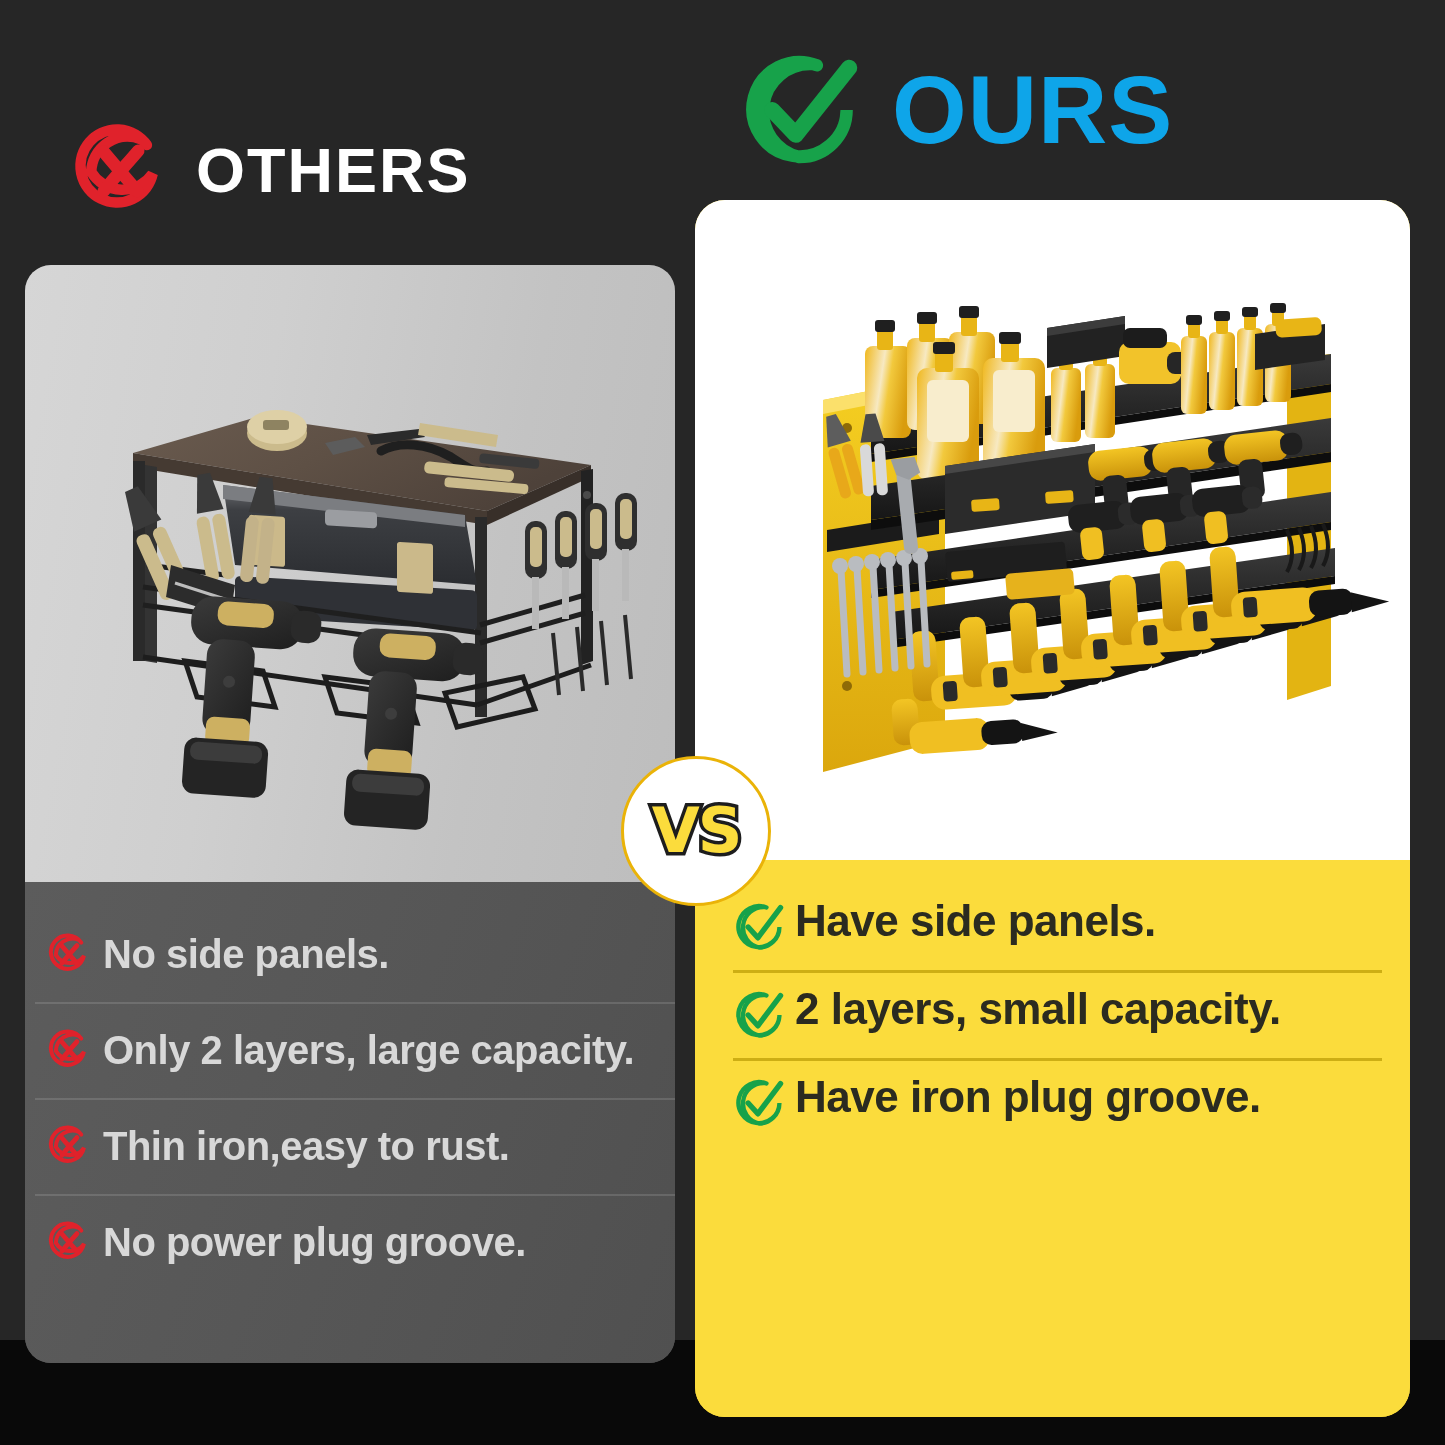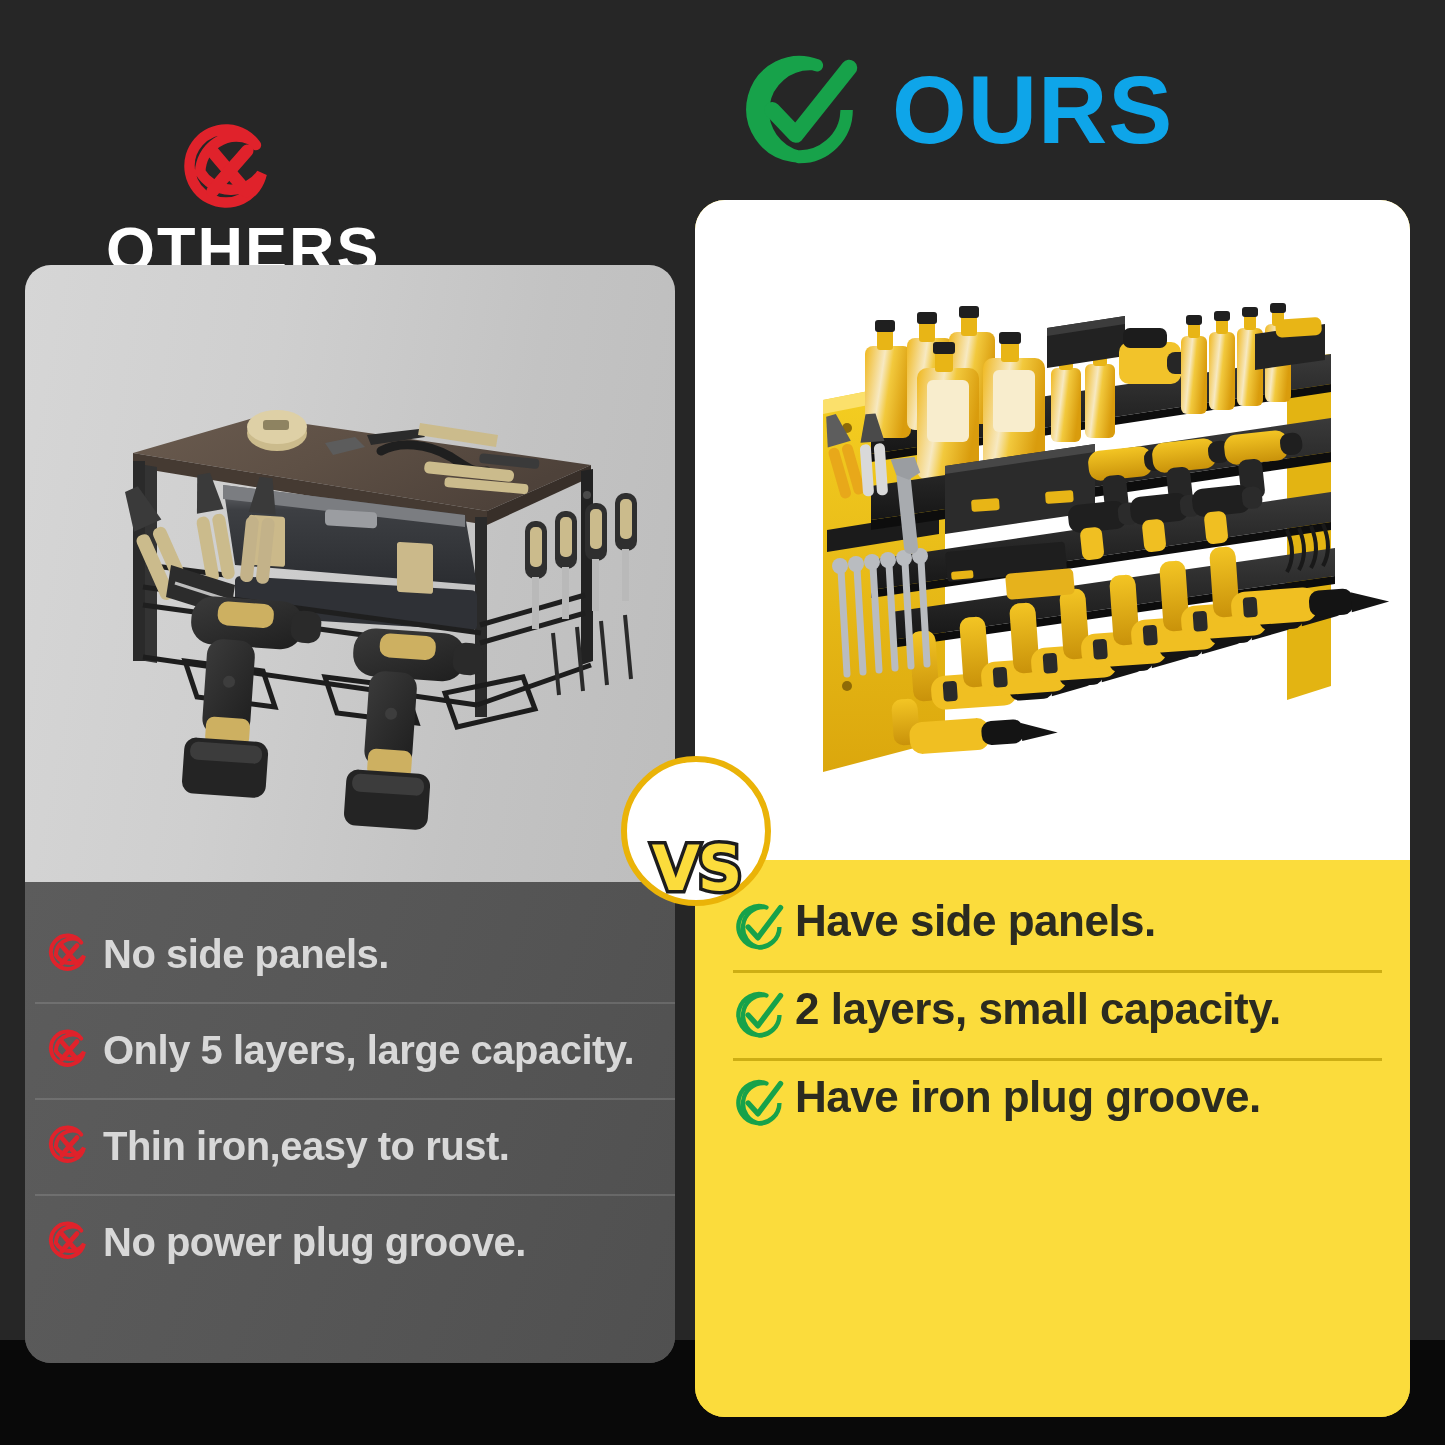--- a/index.html
+++ b/index.html
@@ -13,21 +13,21 @@
   .stage{position:absolute;inset:0;}
 
   
   .bottom-band{
     position:absolute;left:0;right:0;bottom:0;height:105px;
     background:#090909;
   }
 
   
   .hdr{position:absolute;display:flex;align-items:center;}
-  .hdr-others{left:78px;top:122px;flex-direction:column;}
+  .hdr-others{left:72px;top:122px;}
   .hdr-ours{left:740px;top:48px;}
 
   .hdr-text{
     font-weight:bold;letter-spacing:1px;line-height:1;
   }
   .hdr-others .hdr-text{
     color:#ffffff;font-size:63px;margin-left:28px;
     letter-spacing:2px;
   }
   .hdr-ours .hdr-text{
@@ -93,23 +93,23 @@
   .li-right .ic-ck{width:54px;height:54px;flex:0 0 auto;position:relative;margin-right:8px;margin-top:2px;}
   .li-right .txt{
     color:#2b2b20;font-size:44px;font-weight:bold;line-height:1.05;
     letter-spacing:-0.5px;
   }
 
   
   .vs-badge{
     position:absolute;left:621px;top:756px;width:150px;height:150px;
     border-radius:50%;background:#ffffff;
-    border:6px solid #eab308;
+    border:3px solid #eab308;
     box-sizing:border-box;
-    display:flex;align-items:flex-end;justify-content:center;
+    display:flex;align-items:center;justify-content:center;
     z-index:40;
   }
   .vs-text{
     font-size:62px;font-weight:bold;color:#FBDC3C;
     letter-spacing:-2px;line-height:1;
     -webkit-text-stroke:7px #1d1d1d;
     paint-order:stroke fill;
     font-family:"DejaVu Sans", sans-serif;
   }
 
@@ -305,21 +305,21 @@
       </div>
 
       <div class="li-left">
         <span class="ic-x">
           <svg viewBox="0 0 100 100" width="44" height="44">
             <path d="M78 24 A38 38 0 1 0 84 54 A38 38 0 0 1 20 52 A38 38 0 0 1 72 18" fill="none" stroke="#E0222B" stroke-width="9" stroke-linecap="round"></path>
             <path d="M34 32 C43 43 57 58 68 71" stroke="#E0222B" stroke-width="11" stroke-linecap="round" fill="none"></path>
             <path d="M68 31 C57 44 44 58 34 71" stroke="#E0222B" stroke-width="11" stroke-linecap="round" fill="none"></path>
           </svg>
         </span>
-        <span class="txt">Only 5 layers, large capacity.</span>
+        <span class="txt">Only 2 layers, large capacity.</span>
       </div>
 
       <div class="li-left">
         <span class="ic-x">
           <svg viewBox="0 0 100 100" width="44" height="44">
             <path d="M78 24 A38 38 0 1 0 84 54 A38 38 0 0 1 20 52 A38 38 0 0 1 72 18" fill="none" stroke="#E0222B" stroke-width="9" stroke-linecap="round"></path>
             <path d="M34 32 C43 43 57 58 68 71" stroke="#E0222B" stroke-width="11" stroke-linecap="round" fill="none"></path>
             <path d="M68 31 C57 44 44 58 34 71" stroke="#E0222B" stroke-width="11" stroke-linecap="round" fill="none"></path>
           </svg>
         </span>

